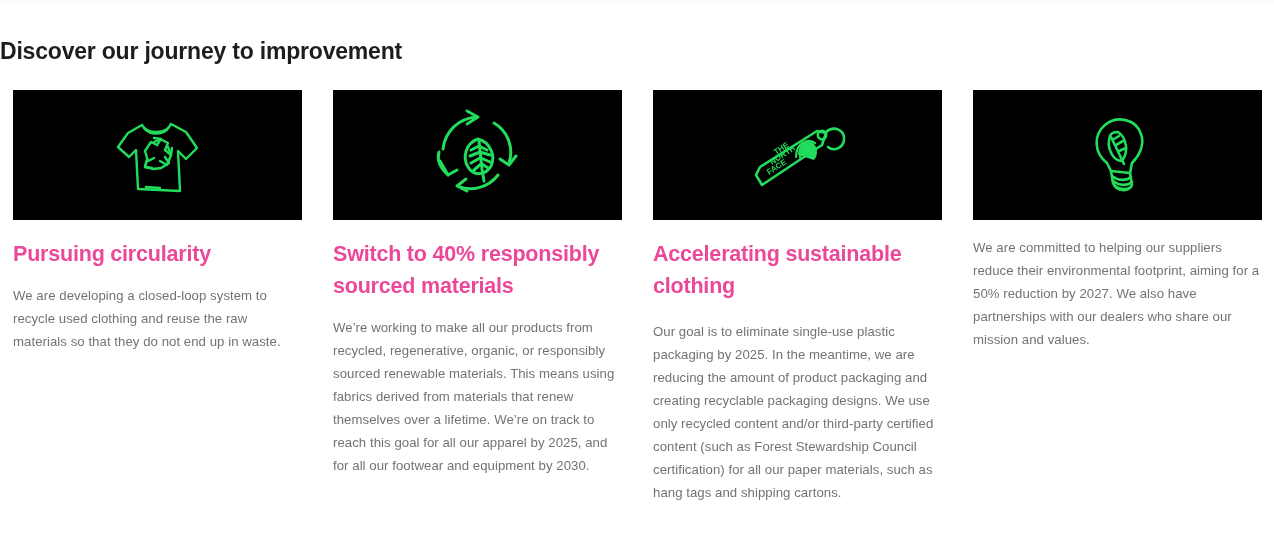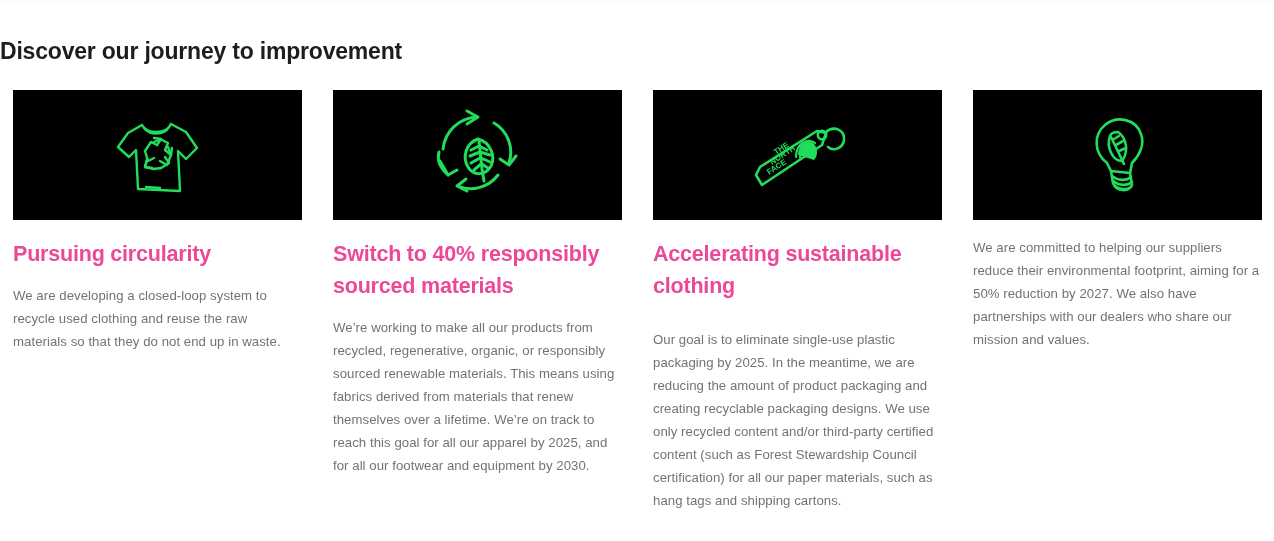--- a/index.html
+++ b/index.html
@@ -86,21 +86,21 @@
     font-size: 13.2px;
     font-weight: 400;
     line-height: 1.74;
     color: #737373;
     letter-spacing: 0.05px;
   }
 
   
   .card--1 .card-body { margin-top: 14px; }
   .card--2 .card-body { }
-  .card--3 .card-body { margin-top: 27px; }
+  .card--3 .card-body { margin-top: 19px; }
   .card--4 .card-body { margin-top: 17px; }
 </style>
 </head>
 <body>
 
 <div class="page">
 
   <div class="top-hairline"></div>
 
   <h2 class="section-title">Discover our journey to improvement</h2>

